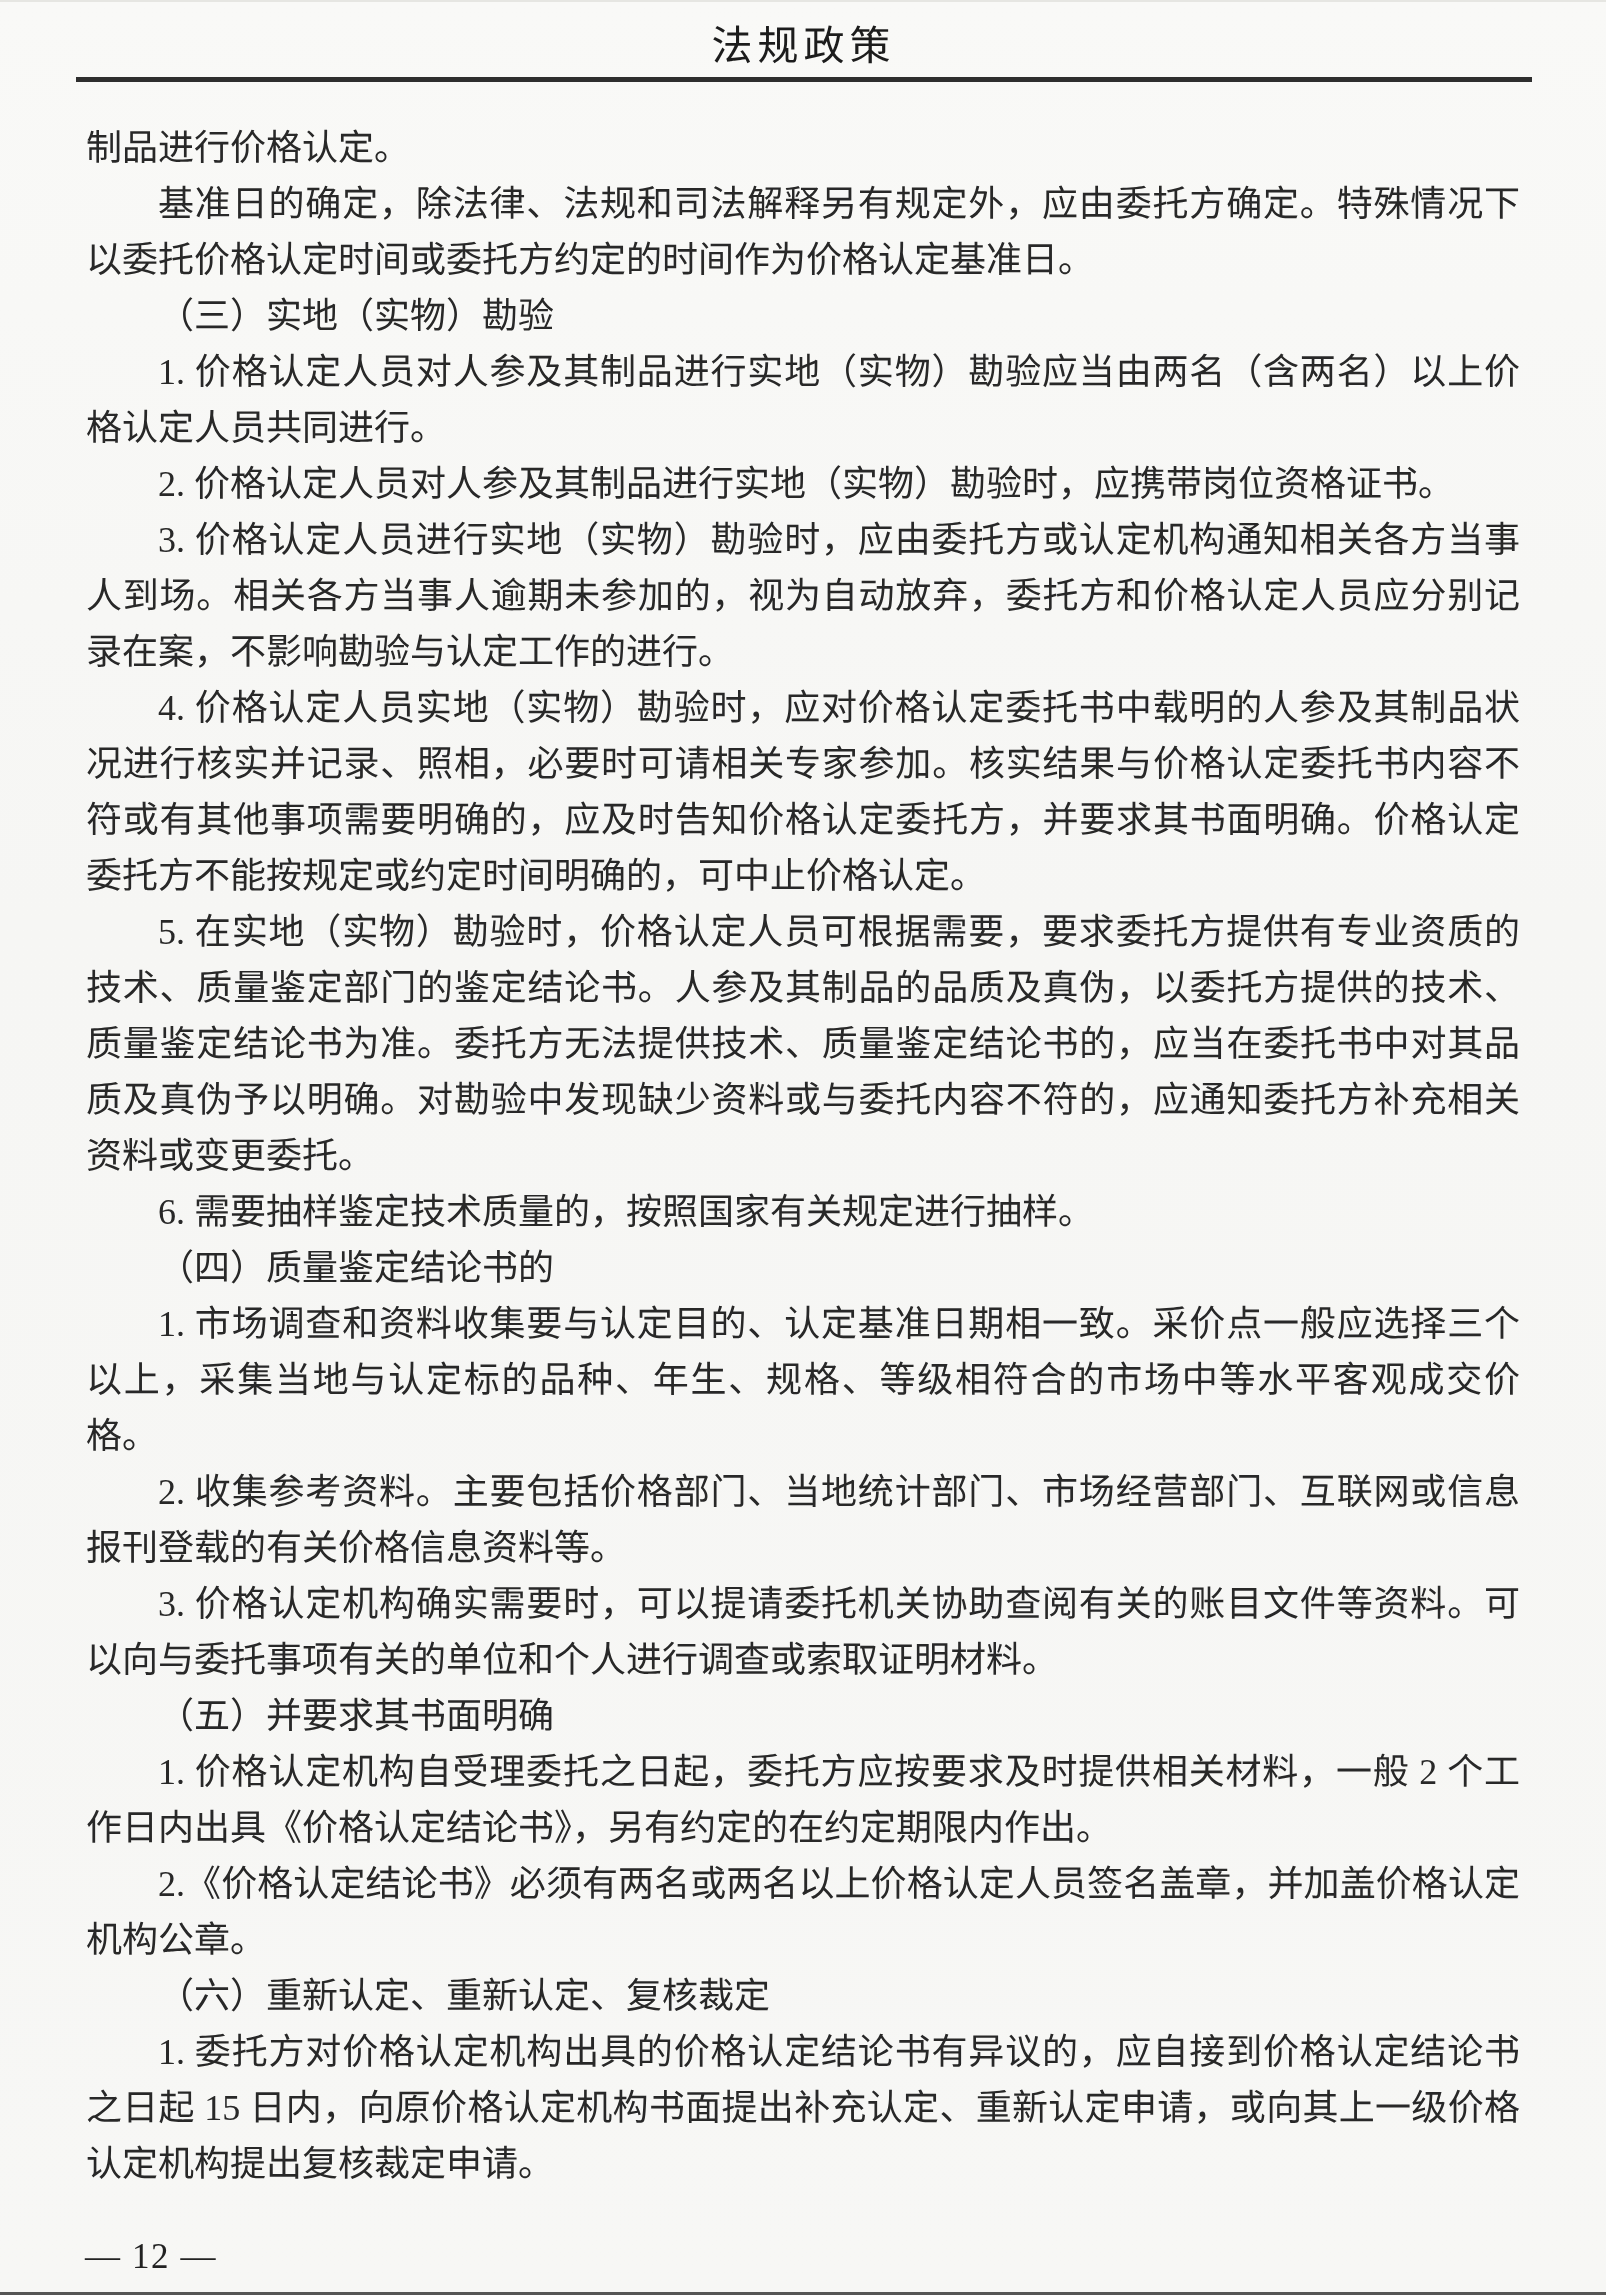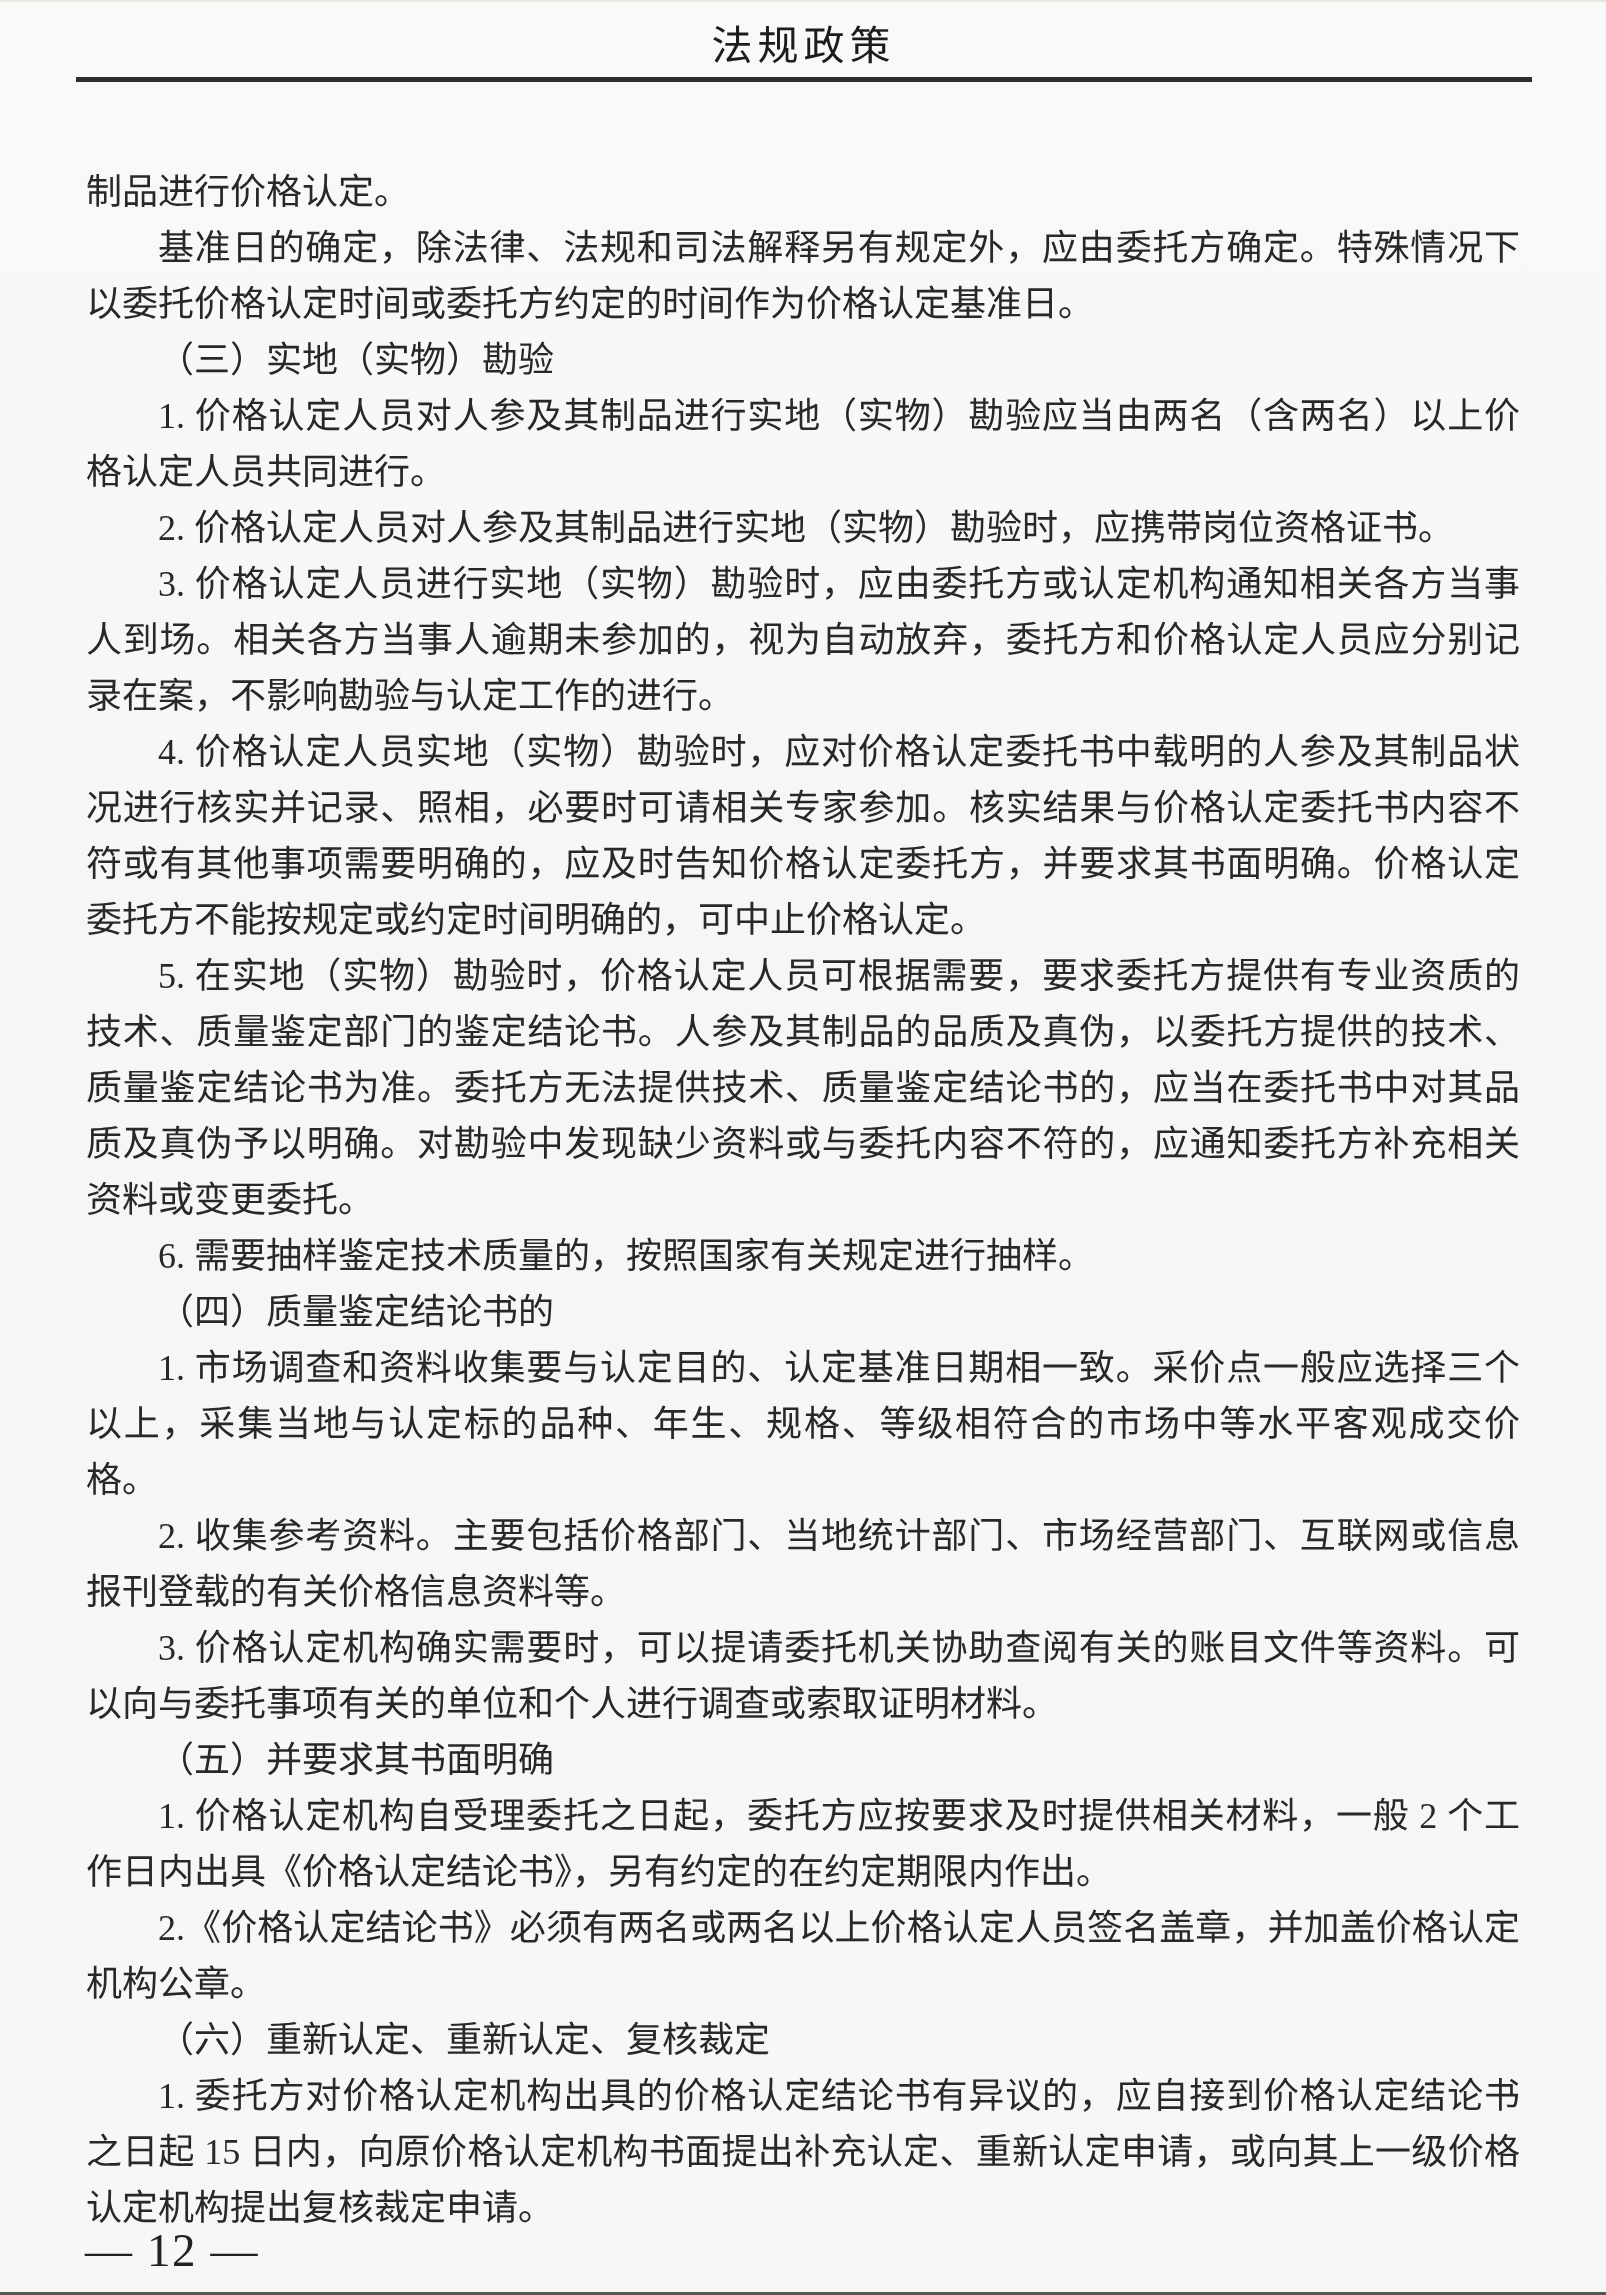--- a/index.html
+++ b/index.html
@@ -38,26 +38,26 @@
   }
   .body {
     padding: 38px 87px 0 86px;
     font-size: 36px;
     line-height: 56px;
     text-align: justify;
     text-align-last: left;
     color: var(--ink);
   }
   .para { text-indent: 2em; }
-  .para.no-indent { text-indent: 0; margin-top: 44px; }
+  .para.no-indent { text-indent: 0; }
   .footer {
     position: absolute;
     left: 85px;
     bottom: 18px;
-    font-size: 47px;
+    font-size: 35px;
     letter-spacing: 1.6px;
     color: #222;
   }
   .scan-edge-bottom {
     position: absolute;
     left: 0; right: 0; bottom: 0;
     height: 3.3px;
     background: #3a3a38;
     opacity: 0.85;
   }

